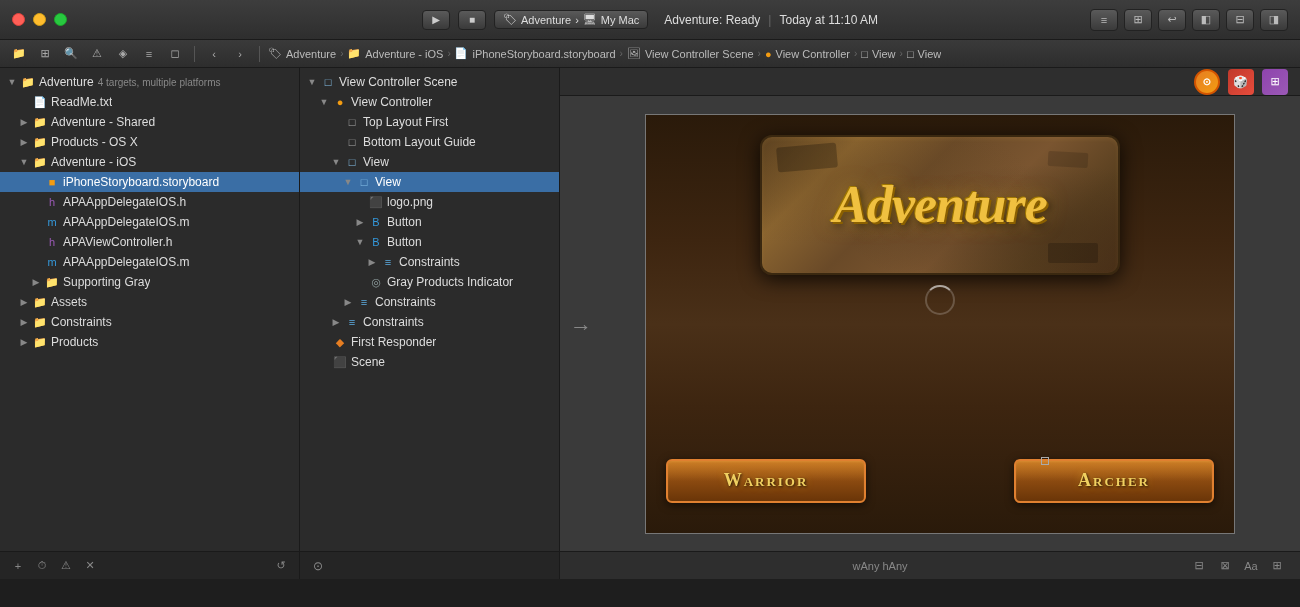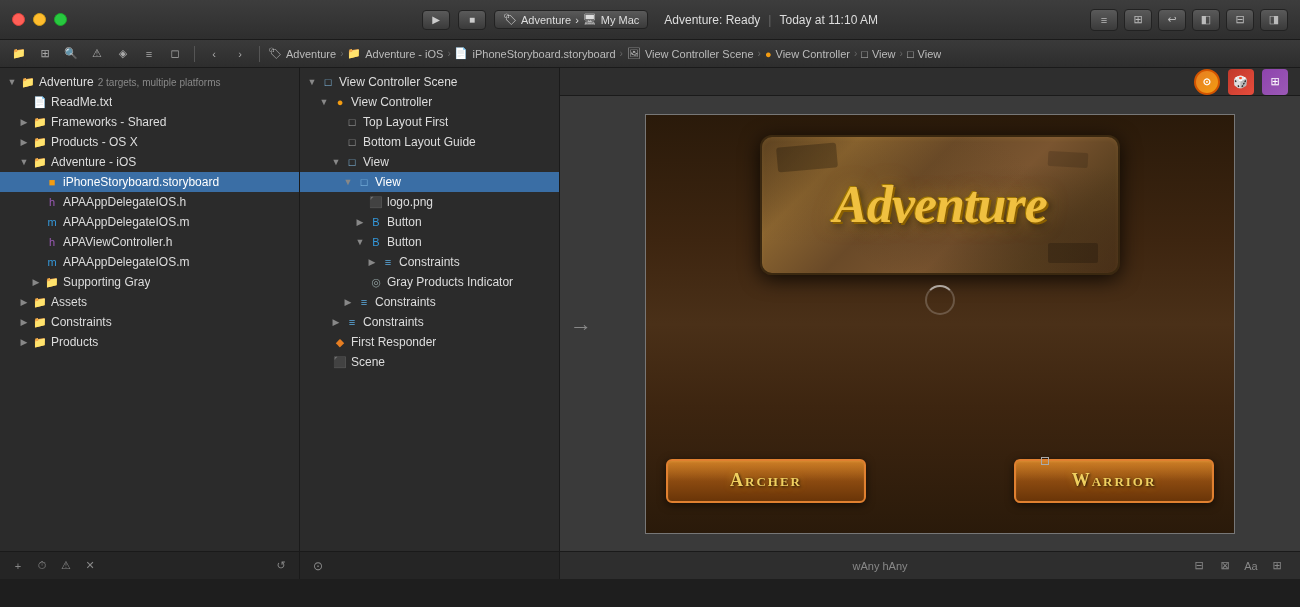--- a/index.html
+++ b/index.html
@@ -499,33 +499,33 @@
 
 <div class="main-layout">
 
   <div class="file-navigator">
     <div class="file-tree">
 
       <div class="tree-item indent-0">
         <div class="tree-arrow">▼</div>
         <div class="tree-icon icon-folder">📁</div>
         <span class="tree-label">Adventure</span>
-        <span class="tree-sublabel">2 targets, multiple platforms</span>
+        <span class="tree-sublabel">4 targets, multiple platforms</span>
       </div>
 
       <div class="tree-item indent-1">
         <div class="tree-arrow"></div>
         <div class="tree-icon" style="color:#aaa">📄</div>
         <span class="tree-label">ReadMe.txt</span>
       </div>
 
       <div class="tree-item indent-1">
         <div class="tree-arrow">▶</div>
         <div class="tree-icon icon-folder">📁</div>
-        <span class="tree-label">Frameworks - Shared</span>
+        <span class="tree-label">Adventure - Shared</span>
       </div>
 
       <div class="tree-item indent-1">
         <div class="tree-arrow">▶</div>
         <div class="tree-icon icon-folder">📁</div>
         <span class="tree-label">Products - OS X</span>
       </div>
 
       <div class="tree-item indent-1">
         <div class="tree-arrow">▼</div>
@@ -728,24 +728,24 @@
               <span class="logo-text">Adventure</span>
             </div>
           </div>
 
           <div style="position:relative; width:30px; height:30px; margin-top:10px;">
             <div class="loading-spinner"></div>
           </div>
 
           <div class="game-buttons">
             <div class="game-btn">
-              <span class="game-btn-text">Archer</span>
+              <span class="game-btn-text">Warrior</span>
             </div>
             <div class="game-btn">
-              <span class="game-btn-text">Warrior</span>
+              <span class="game-btn-text">Archer</span>
             </div>
           </div>
 
         </div>
 
         <div style="position:absolute; bottom:68px; right:185px; width:8px; height:8px; border:1px solid #aaa; background:transparent;"></div>
       </div>
     </div>
 
     <div class="statusbar">

